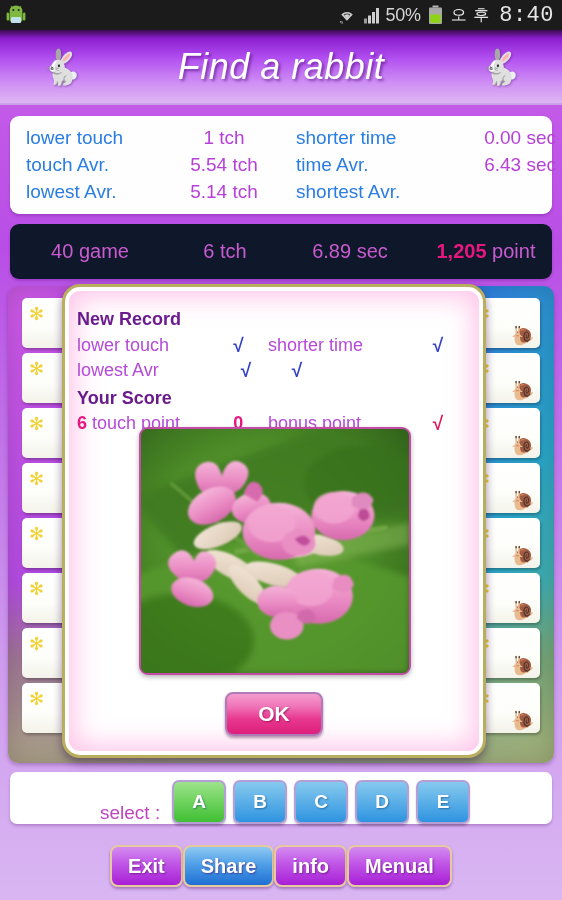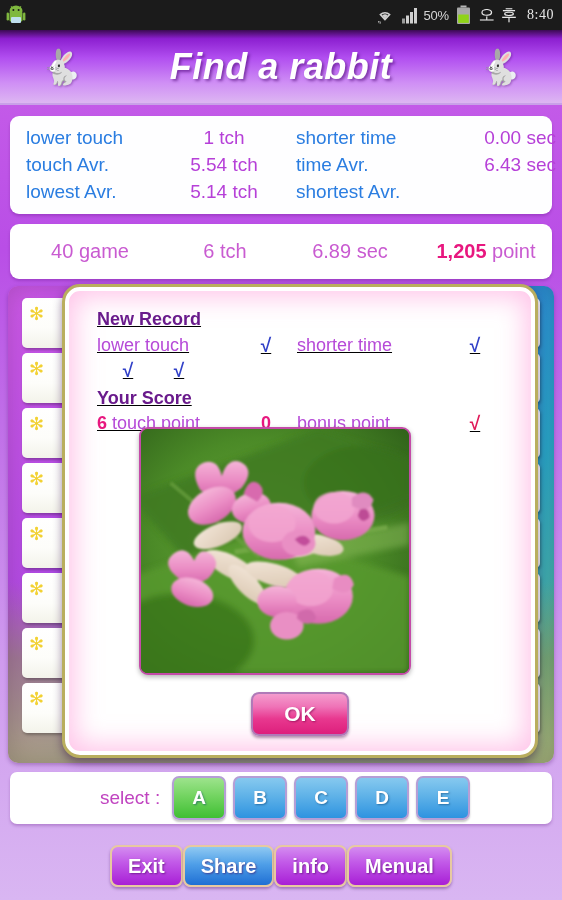--- a/index.html
+++ b/index.html
@@ -22,43 +22,43 @@
     width: 562px; height: 30px;
     background: #1b1b1b;
     display: flex; align-items: center;
     padding: 0 8px 0 6px;
     color: #d8d8d8;
   }
   #android-robot { width: 20px; height: 22px; position: relative; }
   .sb-spacer { flex: 1 1 auto; }
   .sb-item { display: flex; align-items: center; margin-left: 7px; }
   #sb-percent {
-    font-size: 13px; letter-spacing: -0.3px;
+    font-size: 18px; letter-spacing: -0.3px;
     color: #d5d5d5; margin-left: 3px;
   }
   #sb-clock {
-    font-size: 14px; color: #e6e6e6;
+    font-size: 22px; color: #e6e6e6;
     margin-left: 9px; letter-spacing: 0.5px;
-    font-family: Liberation Serif, serif;
+    font-family: Liberation Mono, monospace;
   }
   #sb-ampm {
     font-size: 16px; color: #e6e6e6; margin-left: 8px;
     letter-spacing: 1px;
   }
 
   
   #titlebar {
     position: absolute; left: 0; top: 30px;
     width: 562px; height: 75px;
     background: linear-gradient(to bottom, #3b0a52 0%, #8c1fd0 12%, #b14ef0 38%, #cf8ef5 72%, #ddb6f2 100%);
     display: flex; align-items: center; justify-content: center;
     border-bottom: 2px solid #c9a0e8;
   }
   #app-title {
-    font-size: 36px; font-weight: bold; font-style: italic;
+    font-size: 36px; font-weight: normal; font-style: italic;
     color: #ffffff;
     text-shadow: 2px 2px 3px rgba(70,0,110,0.55);
     letter-spacing: 0.5px;
   }
   .rabbit-emoji {
     font-size: 34px; line-height: 1;
     position: absolute;
     filter: drop-shadow(1px 1px 1px rgba(60,0,90,.35));
   }
   #rabbit-left  { left: 40px; }
@@ -90,21 +90,21 @@
   .col-a .stat-value { width: 96px; }
   .col-b { margin-left: 24px; display: flex; align-items: center; }
   .col-b .stat-label { width: 160px; }
   .col-b .stat-value { width: 100px; text-align: right; }
   .col-a { display: flex; align-items: center; }
 
   
   #score-bar {
     position: absolute; left: 10px; top: 224px;
     width: 542px; height: 55px;
-    background: #ffffff;
+    background: #0f172a;
     border-radius: 9px;
     box-shadow: 0 2px 3px rgba(80,0,110,.25);
     display: flex; align-items: center;
   }
   .score-cell {
     font-size: 20px; color: #c95bd1;
     text-align: center;
   }
   .score-cell b { color: #e8177f; font-weight: bold; }
   #sc-games  { width: 160px; }
@@ -145,29 +145,28 @@
     color: #f2d133;
   }
   .tile .snail {
     position: absolute; right: 5px; bottom: 3px;
     font-size: 19px; line-height: 1;
   }
 
   
   #dialog {
     position: absolute; left: 62px; top: 284px;
-    width: 476px; height: 474px;
+    width: 424px; height: 474px;
     border-radius: 18px;
     background: #ffffff;
     border: 3px solid #b9ae5e;
     box-shadow: 0 4px 10px rgba(40,0,60,.45),
                 inset 0 0 0 4px #ffffff,
                 inset 0 0 26px 10px rgba(255,150,215,.55);
-    padding: 22px 26px 0 32px;
-    text-decoration: underline;
+    padding: 22px 26px 0 12px;
   }
   #record-title {
     font-size: 18px; font-weight: bold;
     color: #6a1b8c;
     margin-bottom: 3px;
   }
   .dlg-row {
     display: flex; align-items: center;
     height: 25px;
     font-size: 18px;
@@ -214,21 +213,21 @@
     text-shadow: 1px 1px 2px rgba(120,0,70,.6);
   }
 
   
   #select-bar {
     position: absolute; left: 10px; top: 772px;
     width: 542px; height: 52px;
     background: #ffffff;
     border-radius: 7px;
     box-shadow: 0 2px 3px rgba(80,0,110,.25);
-    display: flex; align-items: center;
+    display: flex; align-items: flex-end;
   }
   #select-label {
     color: #c044c0; font-size: 19px;
     margin-left: 90px; margin-right: 12px;
   }
   .sel-btn {
     width: 54px; height: 44px;
     margin-right: 7px;
     border-radius: 7px;
     border: 2px solid #b59ed6;
@@ -441,20 +440,21 @@
     <div id="record-title">New Record</div>
 
     <div class="dlg-row">
       <span class="dlg-lbl r-c1">lower touch</span>
       <span class="dlg-chk r-c2">√</span>
       <span class="dlg-lbl r-c3">shorter time</span>
       <span class="dlg-chk r-c4">√</span>
     </div>
 
     <div class="dlg-row">
+      <span class="dlg-lbl r-c1">lowest Avr</span>
       <span class="dlg-chk r-c2">√</span>
       <span class="dlg-chk r-c4">√</span>
     </div>
 
     <div id="score-title">Your Score</div>
 
     <div class="dlg-row">
       <span class="r-c1"><span class="dlg-num">6</span><span class="dlg-lbl"> touch point</span></span>
       <span class="dlg-num r-c2">0</span>
       <span class="dlg-lbl r-c3">bonus point</span>

